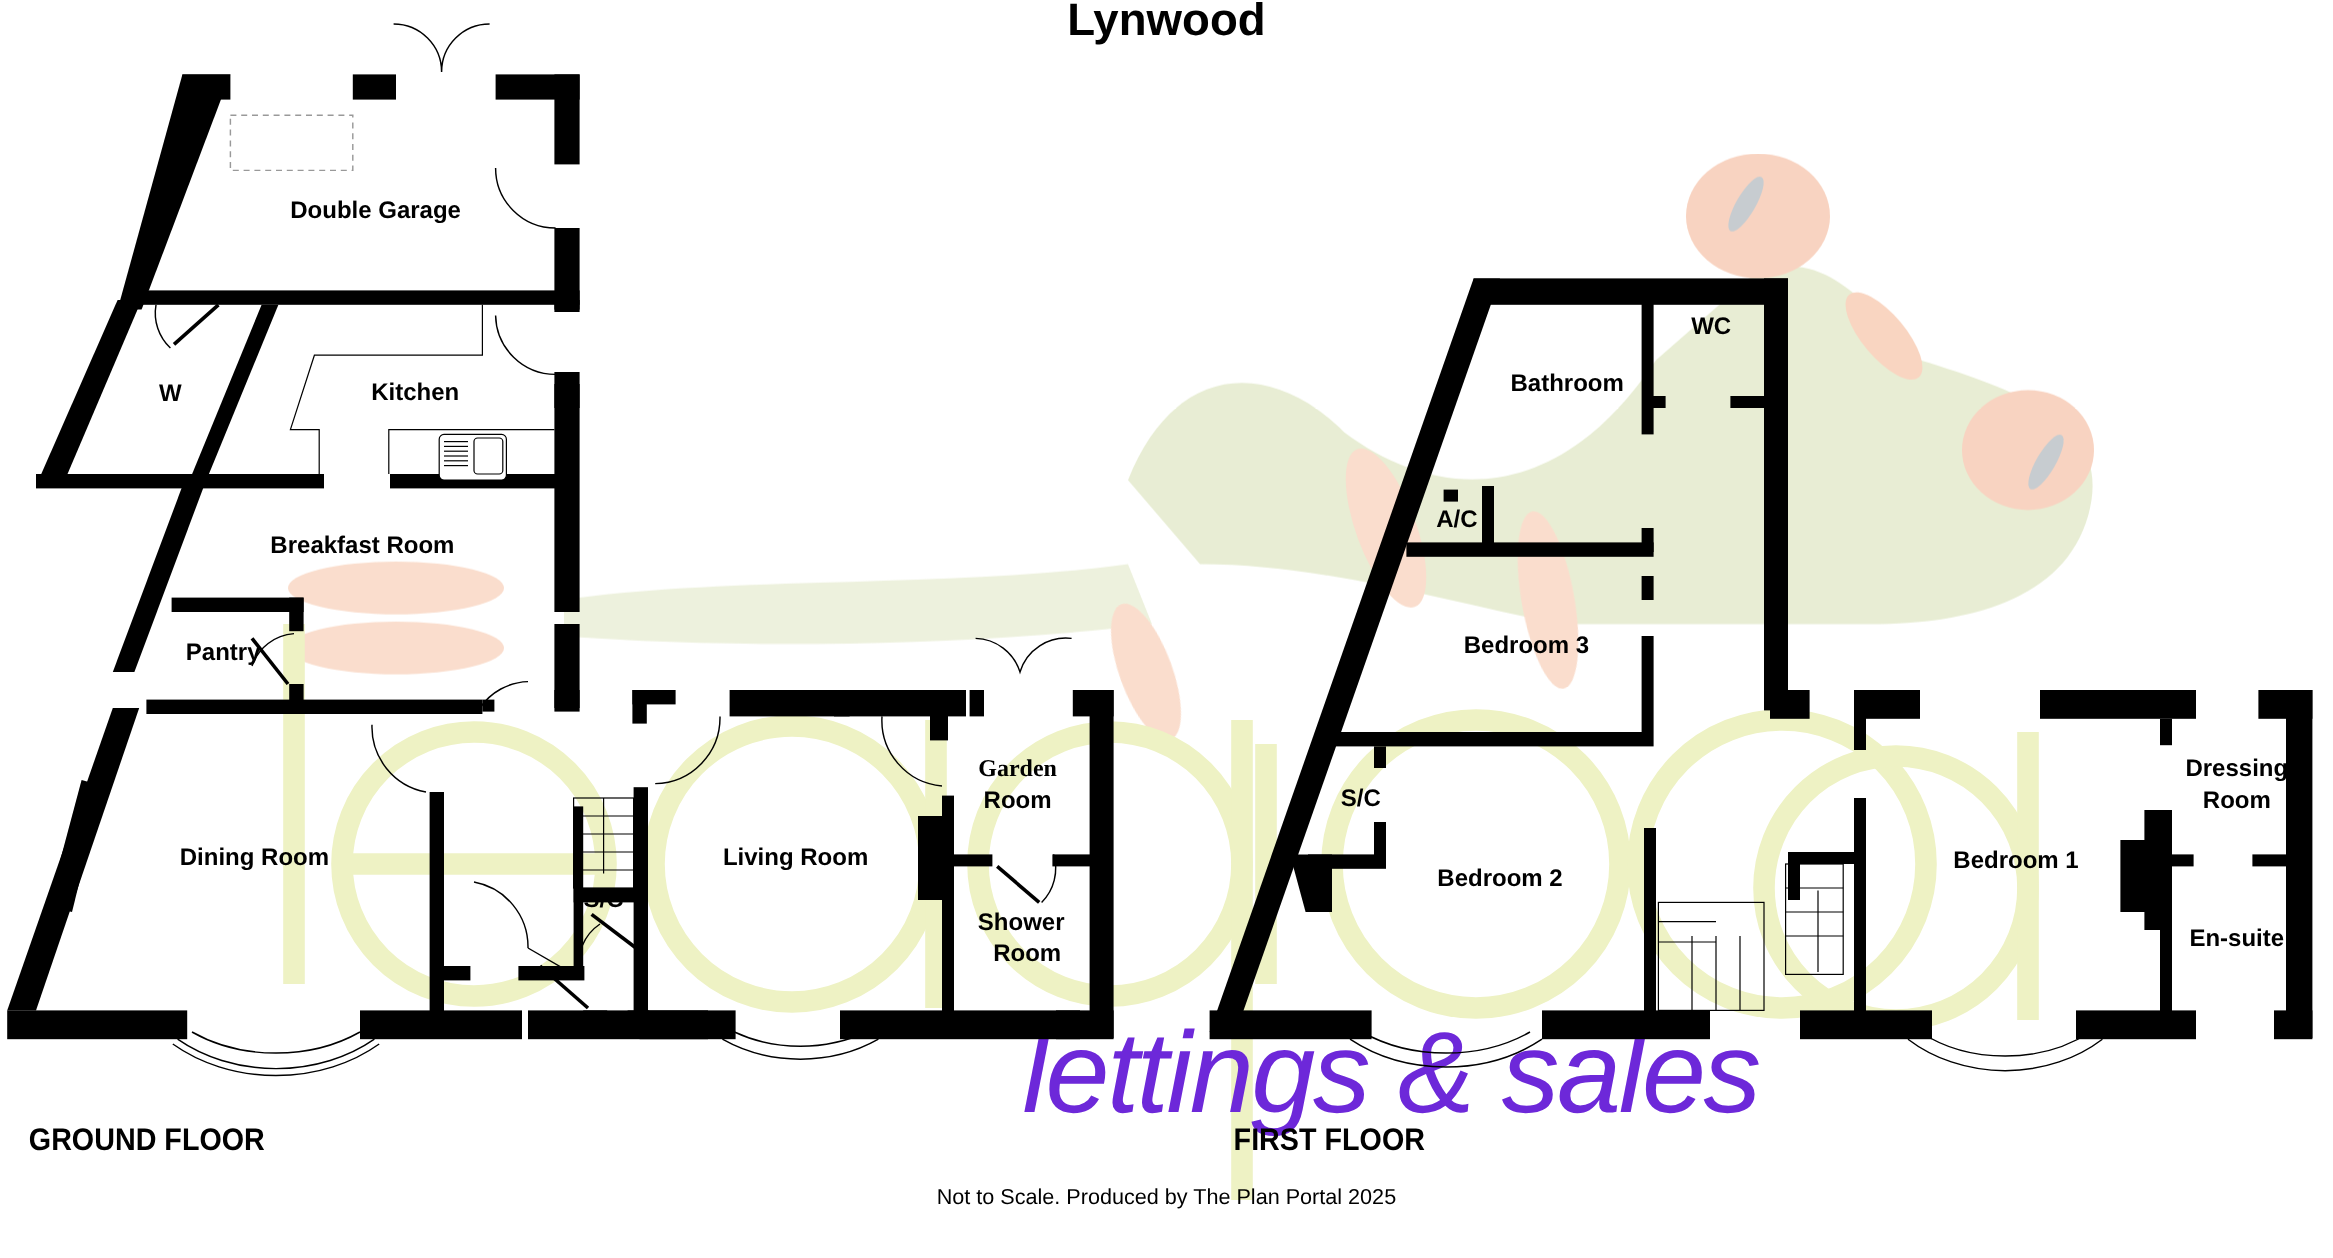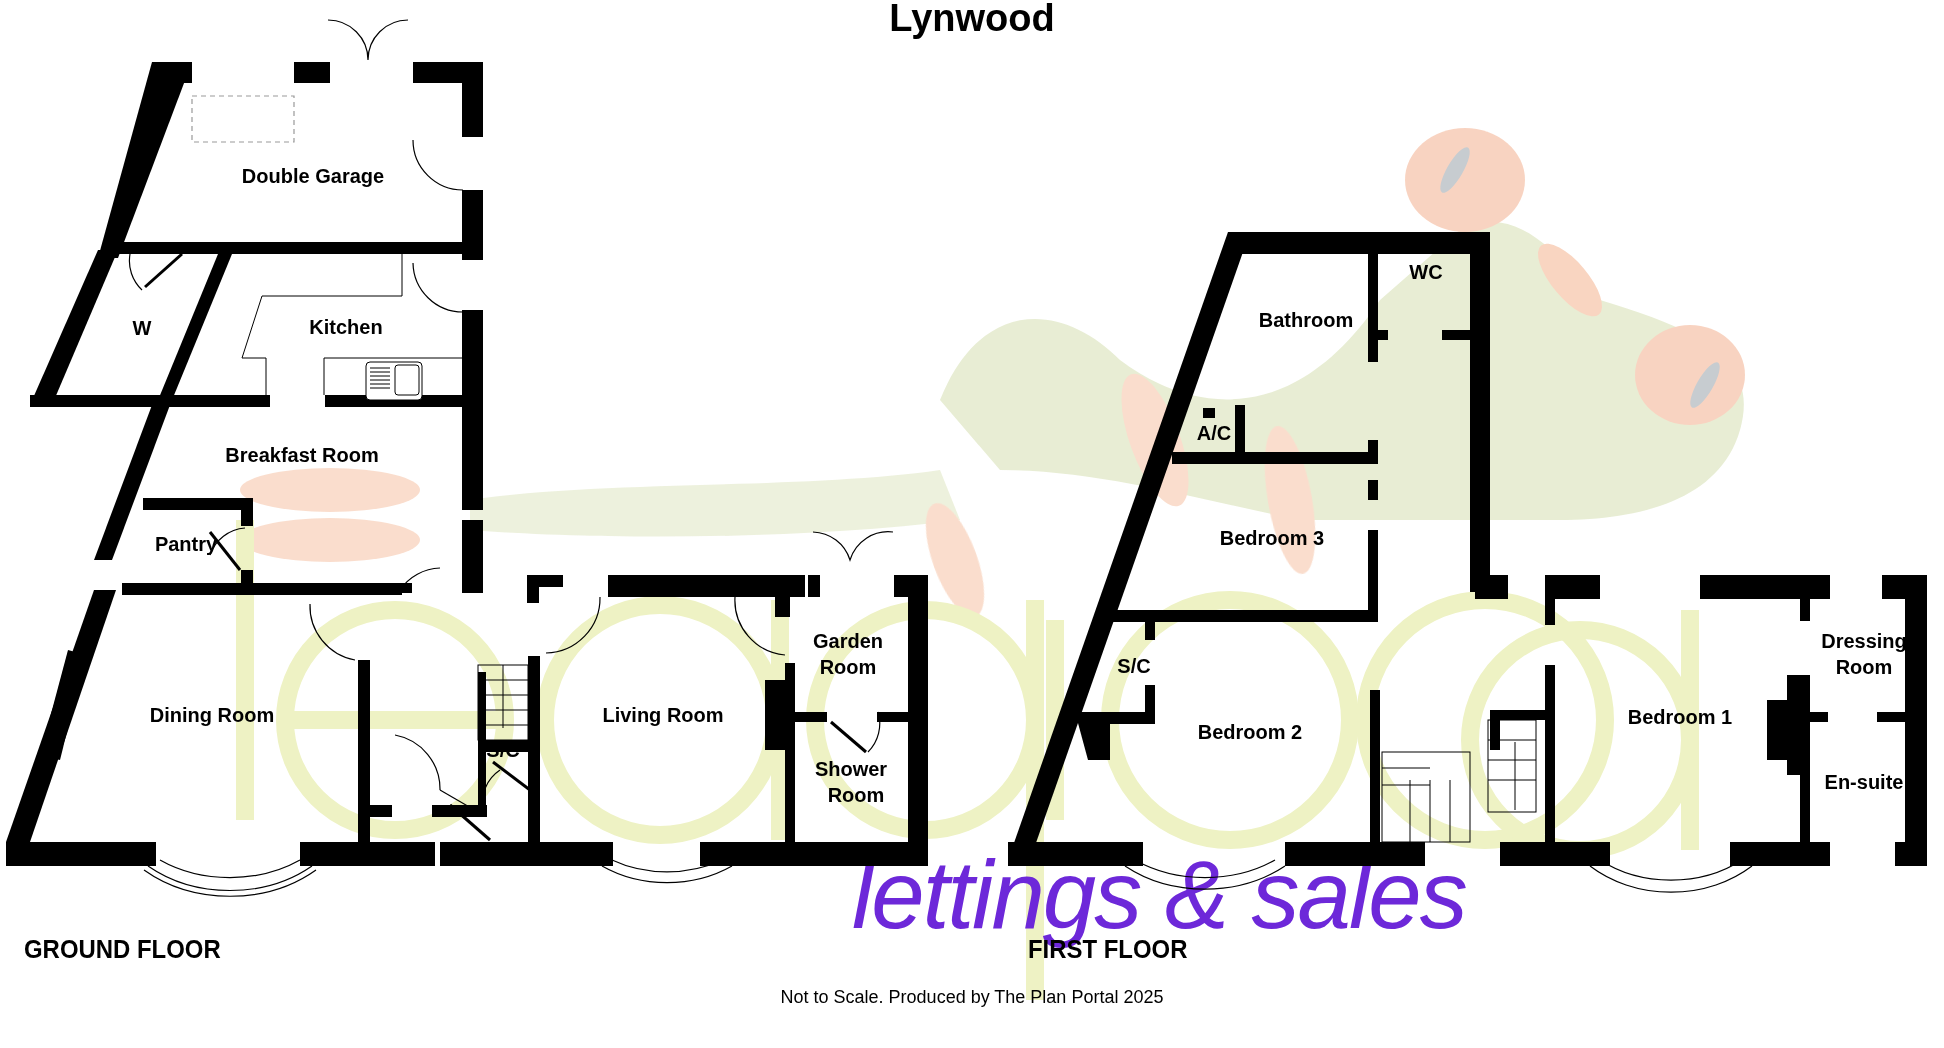--- a/index.html
+++ b/index.html
@@ -233,21 +233,21 @@
   <div class="title">Lynwood</div>
 
   <div class="lbl" style="left:313px;top:162px;margin-top:14px;">Double Garage</div>
   <div class="lbl" style="left:142px;top:328px;">W</div>
   <div class="lbl" style="left:346px;top:327px;">Kitchen</div>
   <div class="lbl" style="left:302px;top:455px;">Breakfast Room</div>
   <div class="lbl" style="left:164px;top:544px;margin-left:22px;">Pantry</div>
   <div class="lbl" style="left:212px;top:715px;">Dining Room</div>
   <div class="lbl" style="left:503px;top:750px;">S/C</div>
   <div class="lbl" style="left:663px;top:715px;">Living Room</div>
-  <div class="lbl" style="left:848px;top:641px;">Garden</div>
+  <div class="lbl" style="left:848px;top:641px;font-family:Liberation Serif, serif;">Garden</div>
   <div class="lbl" style="left:848px;top:667px;">Room</div>
   <div class="lbl" style="left:851px;top:769px;">Shower</div>
   <div class="lbl" style="left:856px;top:795px;">Room</div>
 
   <div class="lbl" style="left:1306px;top:320px;">Bathroom</div>
   <div class="lbl" style="left:1426px;top:272px;">WC</div>
   <div class="lbl" style="left:1214px;top:433px;">A/C</div>
   <div class="lbl" style="left:1272px;top:538px;">Bedroom 3</div>
   <div class="lbl" style="left:1134px;top:666px;">S/C</div>
   <div class="lbl" style="left:1250px;top:732px;">Bedroom 2</div>

